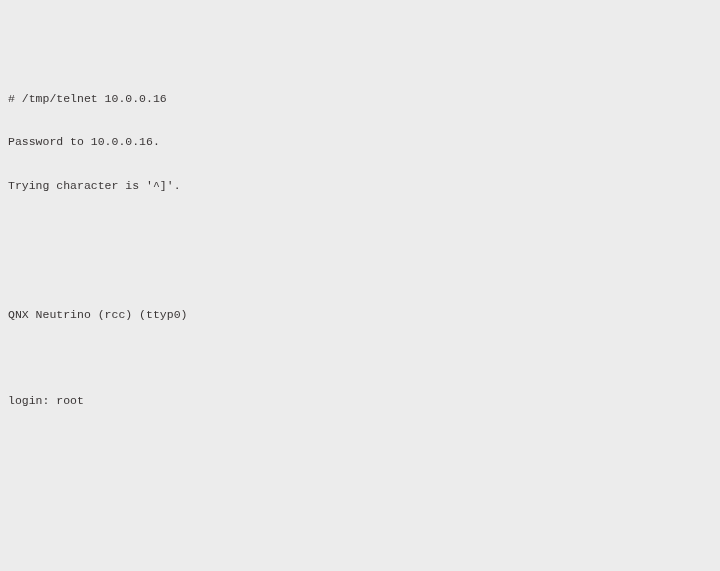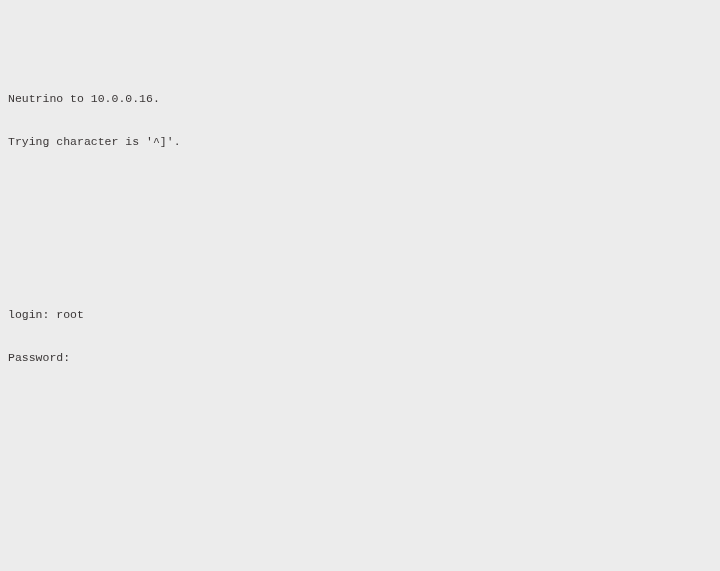--- a/index.html
+++ b/index.html
@@ -15,27 +15,28 @@
       letter-spacing: 0;
     }
     .line { white-space: pre; }
   </style>
 </head>
 <body>
 
 
 
 <div>
-  <div class="line">Neutrino to 10.0.0.16.</div>
+  <div class="line"># /tmp/telnet 10.0.0.16</div>
+  <div class="line">Password to 10.0.0.16.</div>
   <div class="line">Trying character is '^]'.</div>
   <div class="line">&nbsp;</div>
   <div class="line">&nbsp;</div>
+  <div class="line">QNX Neutrino (rcc) (ttyp0)</div>
   <div class="line">&nbsp;</div>
   <div class="line">login: root</div>
-  <div class="line">Password:</div>
   <div class="line">&nbsp;</div>
 
   
 
   
   
   
 
   
 

